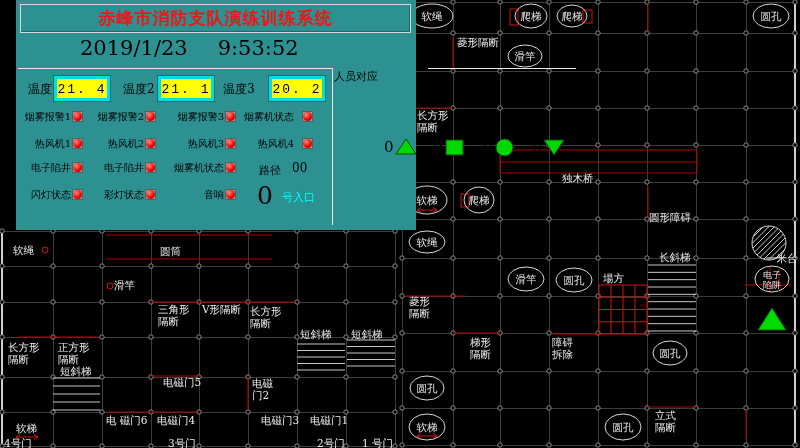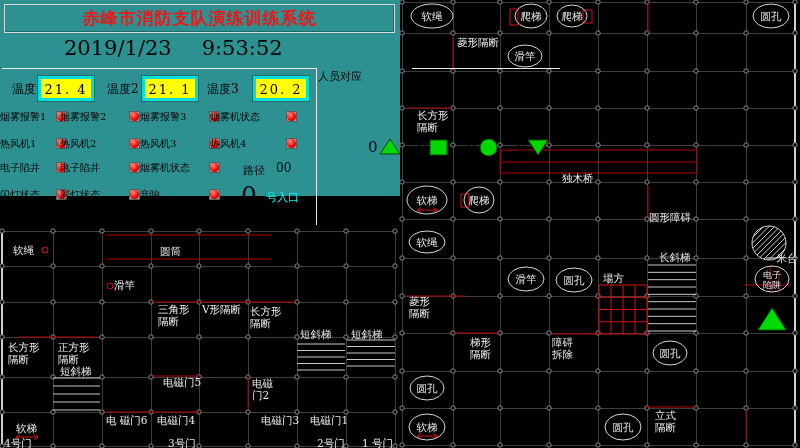--- a/index.html
+++ b/index.html
@@ -1,35 +1,35 @@
 <!DOCTYPE html>
 <html><head>
 <meta charset="utf-8">
 <style>
   html,body{margin:0;padding:0;}
   body{width:800px;height:448px;position:relative;overflow:hidden;background:#000;
        font-family:"DejaVu Serif","Liberation Serif",serif;}
   #map{position:absolute;left:0;top:0;}
   #map text{font-family:"DejaVu Serif","Liberation Serif",serif;}
   
-  #panel{position:absolute;left:0;top:0;width:400px;height:196px;background:#2e9191;}
+  #panel{position:absolute;left:16px;top:0;width:400px;height:230px;background:#2e9191;}
   .title-box{position:absolute;left:4px;top:4px;width:389px;height:27px;
              border:1px solid #d8d8d8;box-shadow:inset -1px -1px 0 #1c6c6c;
              display:flex;align-items:center;justify-content:center;}
   .title-box span{color:#f21414;font-size:17px;font-weight:bold;letter-spacing:1px;white-space:nowrap;}
   .datetime{position:absolute;left:0;top:36px;width:316px;height:30px;display:flex;
             padding-left:64px;gap:30px;box-sizing:border-box;color:#000;font-size:21px;}
   .hsep{position:absolute;left:2px;top:68px;width:314px;height:1px;background:#e9e9e9;}
   .vsep{position:absolute;left:316px;top:68px;width:1px;height:157px;background:#e9e9e9;}
   .t-label{position:absolute;top:81px;font-size:12px;color:#000;white-space:nowrap;}
   .t-box{position:absolute;top:76px;width:56px;height:25px;background:#ffff00;
          border:3px solid #00dede;box-sizing:border-box;box-shadow:0 0 0 1px #1d6f6f;
          display:flex;align-items:flex-end;justify-content:center;}
-  .t-box span{font-size:13px;color:#000;letter-spacing:2px;line-height:17px;white-space:nowrap;}
-  .ind-label{position:absolute;font-size:10px;color:#000;text-align:left;white-space:nowrap;line-height:12px;}
+  .t-box span{font-size:13px;color:#000;letter-spacing:2px;line-height:17px;white-space:nowrap;font-family:Liberation Mono, monospace;}
+  .ind-label{position:absolute;font-size:10px;color:#000;text-align:right;white-space:nowrap;line-height:12px;}
   .led{position:absolute;width:11px;height:11px;background:#9a9a9a;border:1px solid #5c5c5c;box-sizing:border-box;}
   .led::after{content:'';position:absolute;left:0px;top:0px;right:0px;bottom:0px;border-radius:50%;
               background:radial-gradient(circle at 35% 30%,#ff8878,#ee0000 60%,#8f0000 95%);}
   .p-label{position:absolute;font-size:11px;color:#000;white-space:nowrap;}
   .p-value{position:absolute;font-size:12px;color:#000;white-space:nowrap;}
   .big-zero{position:absolute;left:241px;top:181px;font-size:25px;color:#000;}
   .entrance{position:absolute;left:266px;top:190px;font-size:11px;color:#00ffff;white-space:nowrap;}
   .personnel{position:absolute;left:318px;top:68px;width:82px;height:157px;display:flex;flex-direction:row;}
   .p-title{height:17px;font-size:11px;color:#000;text-align:center;line-height:17px;white-space:nowrap;}
   .p-row{flex:1;display:flex;align-items:center;justify-content:space-between;

